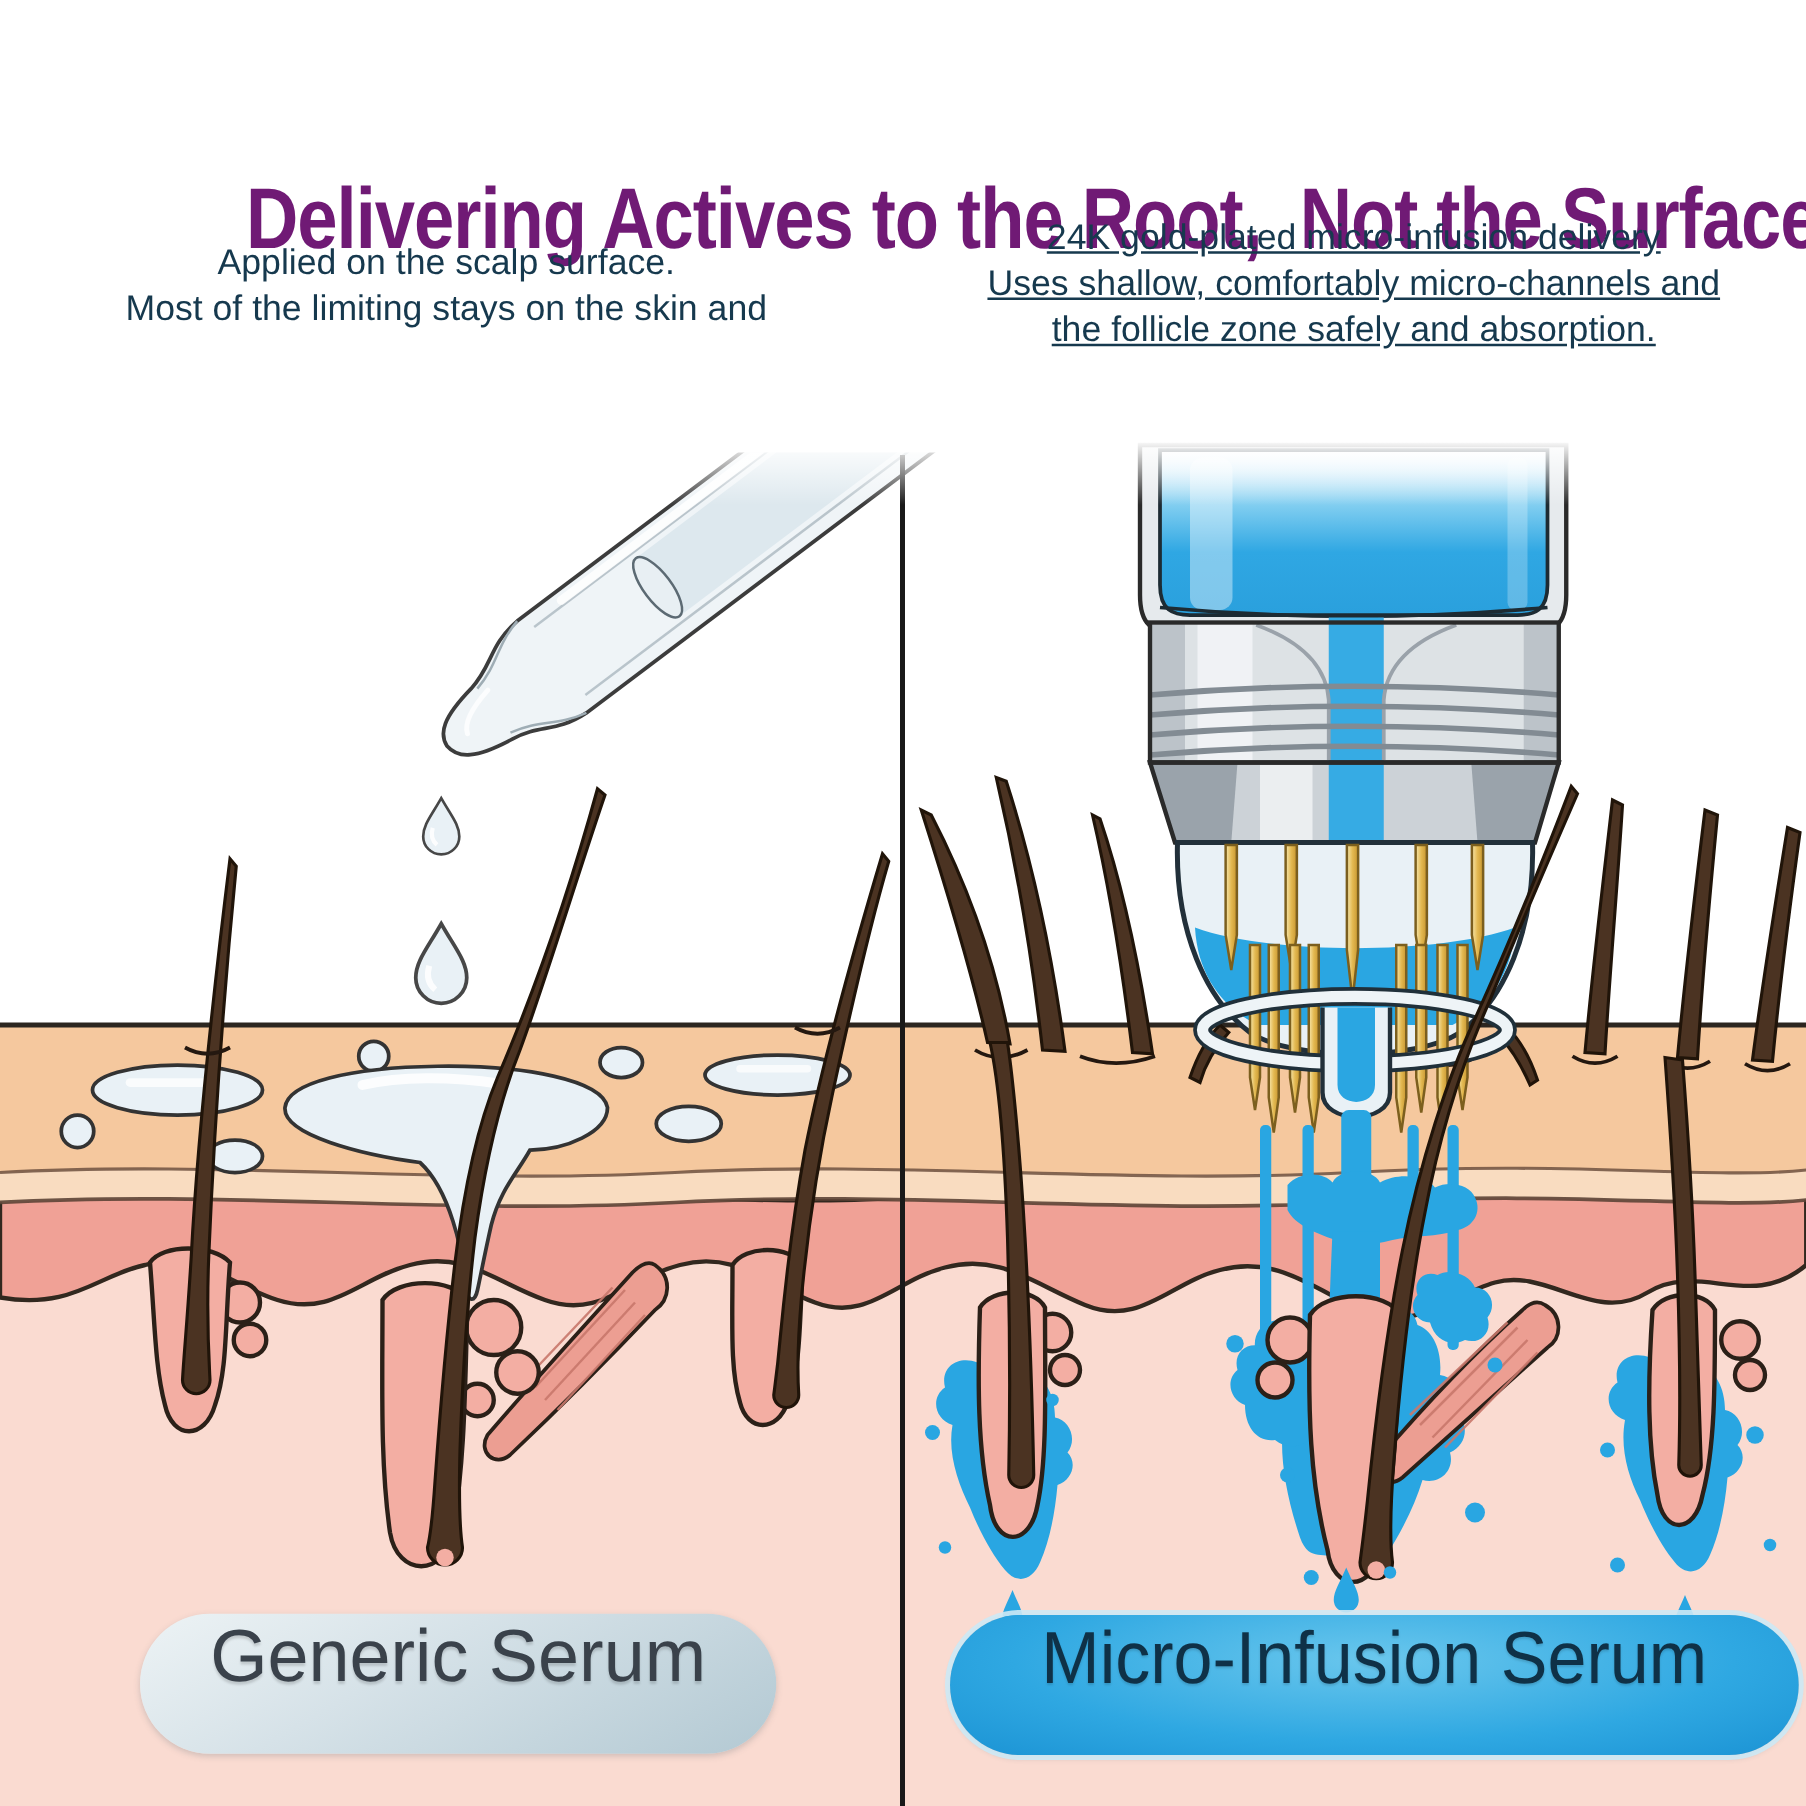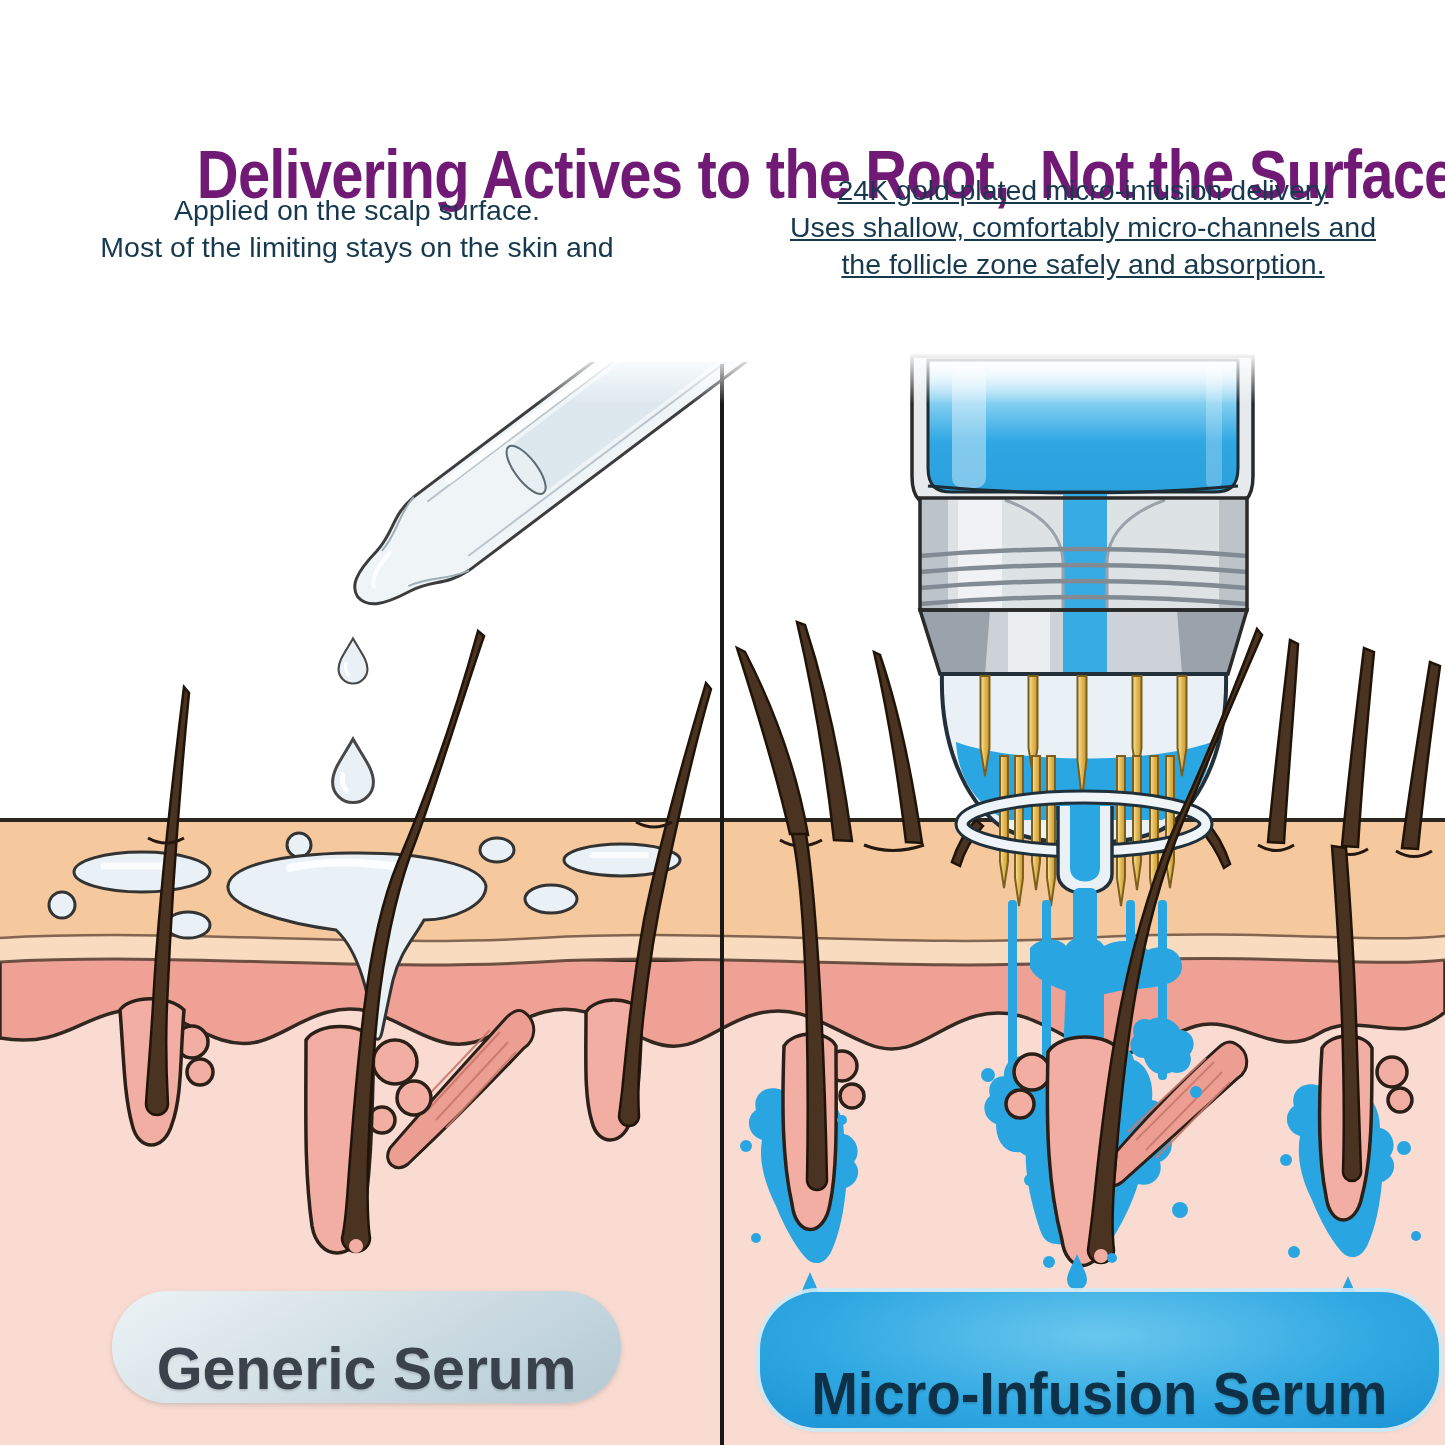--- a/index.html
+++ b/index.html
@@ -5,27 +5,27 @@
   html,body{margin:0;padding:0;background:#fff;}
   .canvas{position:relative;width:1445px;height:1445px;background:#ffffff;overflow:hidden;
           font-family:"Liberation Sans",sans-serif;}
   .title{position:absolute;top:56px;left:0;width:1445px;text-align:center;
          font-size:69px;font-weight:bold;color:#701a75;white-space:pre;}
   .title .scale{display:inline-block;transform:scaleX(.84);transform-origin:50% 50%;letter-spacing:-1px;}
   .desc{position:absolute;font-size:28.5px;line-height:37px;color:#16394e;text-align:center;font-weight:400;}
   .desc-left{top:192px;left:32px;width:650px;}
   .desc-right{top:172px;left:758px;width:650px;text-decoration:underline;}
   svg.illu{position:absolute;left:0;top:0;}
-  .pill{position:absolute;display:flex;align-items:flex-end;justify-content:center;
-        border-radius:58px;font-weight:bold;}
+  .pill{position:absolute;display:flex;align-items:flex-start;justify-content:center;
+        border-radius:58px;font-weight:normal;}
   .pill span{text-shadow:0 2px 2px rgba(0,0,0,.15);}
   .pill-left{left:112px;top:1291px;width:509px;height:112px;color:#3a424b;font-size:59px;
         background:linear-gradient(150deg,#edf3f5 0%,#d6e2e8 40%,#b3c9d3 100%);
         box-shadow:0 2px 5px rgba(80,100,110,.25);}
-  .pill-right{left:760px;top:1292px;width:679px;height:136px;color:#0f3147;font-size:59px;
+  .pill-right{left:760px;top:1292px;width:679px;height:112px;color:#0f3147;font-size:59px;
         background:radial-gradient(ellipse at 50% 32%,#6ac7ed 0%,#2fa8e2 60%,#1b93d4 100%);
         box-shadow:0 0 0 4px rgba(205,233,245,.9),0 2px 5px rgba(60,90,110,.3);}
   .pill-right .scale{display:inline-block;transform:scaleX(.95);}
 </style>
 </head>
 <body>
 
 <div class="canvas">
 
   <svg class="illu" width="1445" height="1445" viewBox="0 0 1445 1445">

